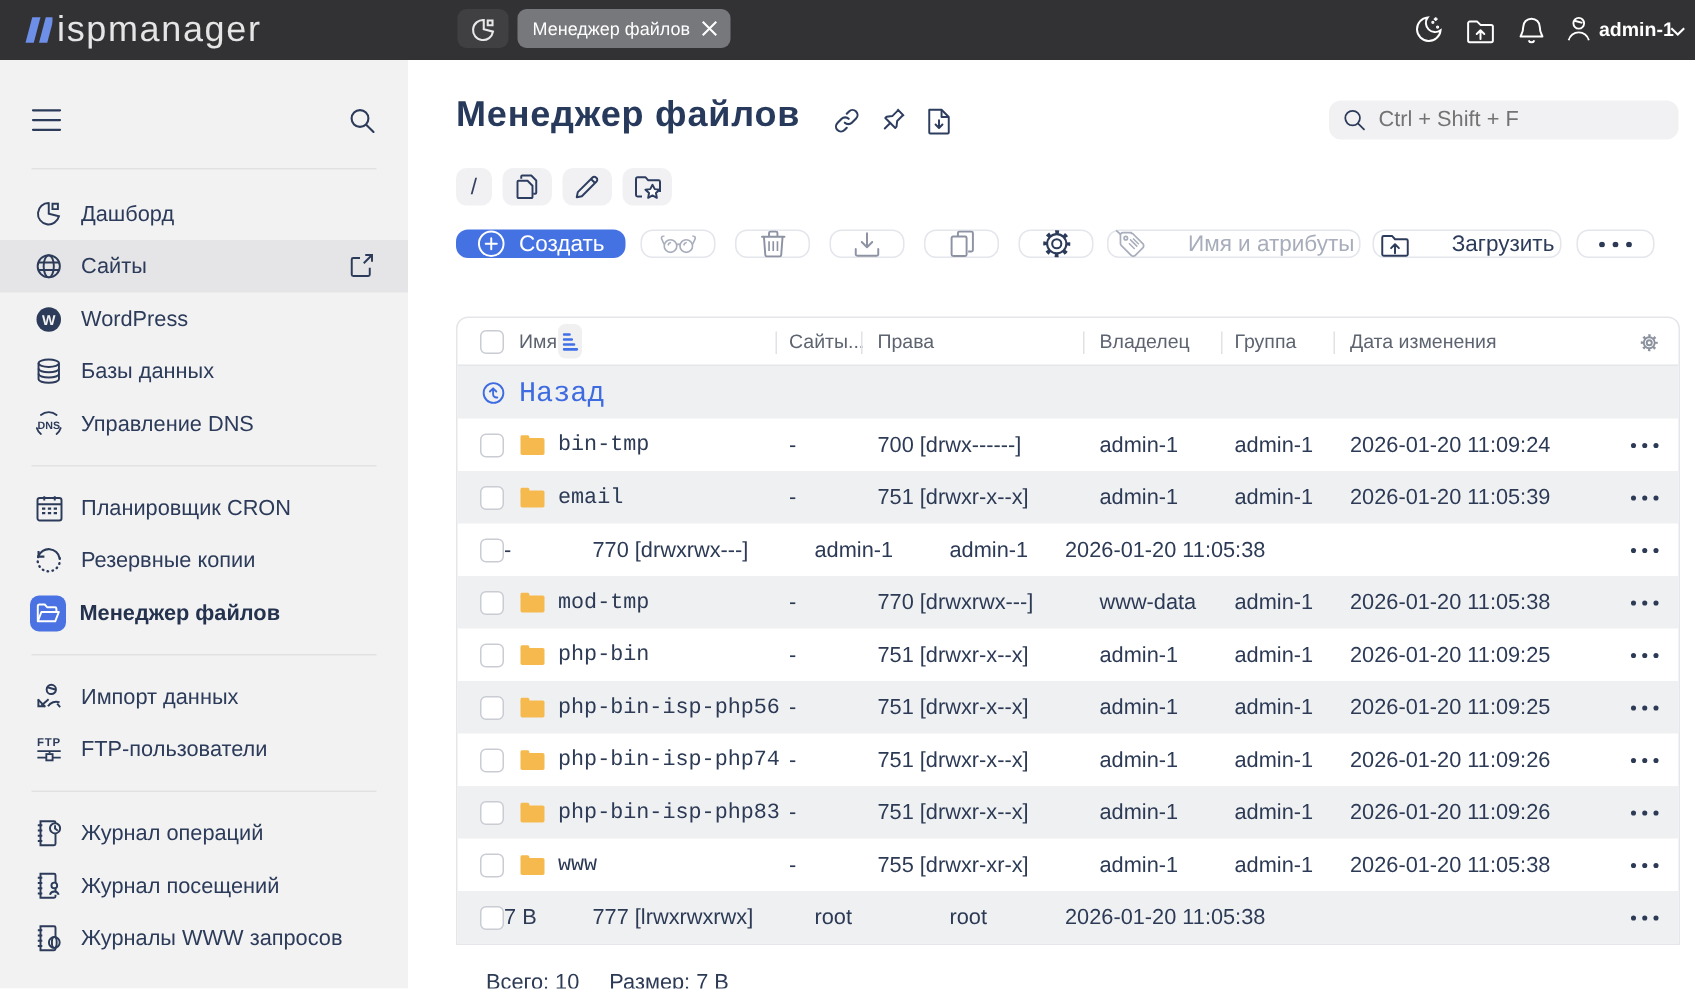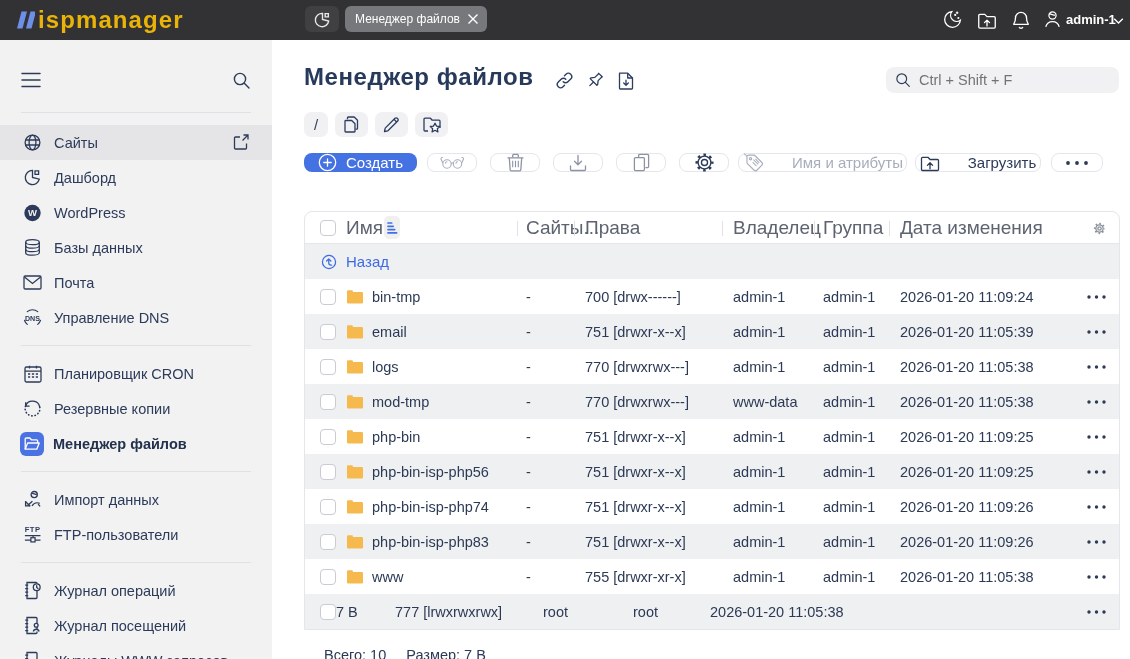--- a/index.html
+++ b/index.html
@@ -6,21 +6,21 @@
 * { margin:0; padding:0; box-sizing:border-box; }
 html,body { width:1130px; height:659px; overflow:hidden; font-family:"Liberation Sans", sans-serif; background:#fff; }
 body { position:relative; }
 svg { display:block; }
 
 
 body { -webkit-font-smoothing:antialiased; }
 .topbar { position:absolute; left:0; top:0; width:1130px; height:40px; background:#323234; }
 .logo { position:absolute; left:16px; top:6px; display:flex; align-items:center; }
 .logo .slashes { margin-right:3px; }
-.logo .word { color:#eab308; font-size:24px; font-weight:bold; letter-spacing:1.1px; }
+.logo .word { color:#e5e5e5; font-size:24px; font-weight:normal; letter-spacing:1.1px; }
 .tabwrap { position:absolute; left:305px; top:6px; display:flex; gap:6px; }
 .tabicon { width:34px; height:26px; background:#404042; border-radius:6px; display:flex; align-items:center; justify-content:center; }
 .tab { height:26px; background:#77787c; border-radius:6px; display:flex; align-items:center; padding:0 8px 0 10px; color:#fff; font-size:12px; gap:7px; }
 
 
 .sidebar { position:absolute; left:0; top:40px; width:272px; height:619px; background:#f2f2f3; overflow:hidden; }
 .sidehead { position:relative; height:72px; }
 .sidehead .burger { position:absolute; left:21px; top:32px; }
 .sidehead .mag { position:absolute; left:232px; top:31px; }
 .sep { height:1px; background:#e1e1e3; margin:0 0 0 0; }
@@ -48,34 +48,34 @@
 .toolbar { position:absolute; left:32px; top:113px; display:flex; }
 .btn { height:19px; border-radius:8px; border:1px solid #e4e6ec; background:#fff; display:flex; align-items:center; justify-content:center; }
 .btn.prim { width:113px; background:#4472e2; border:none; color:#fff; font-size:15px; gap:9px; }
 .btn.ico { width:50px; }
 .btn.lbl { font-size:15px; gap:28px; }
 .btn.dis { color:#a7adbb; }
 .btn.dark { color:#2c3b59; }
 
 
 .table { position:absolute; left:32px; top:171px; width:816px; border:1px solid #e4e6e9; border-radius:8px 8px 0 0; border-bottom:1px solid #e4e6e9; overflow:hidden; }
-.thead { height:32px; display:flex; align-items:center; color:#5d6470; font-size:19px; border-bottom:1px solid #e4e6e9; position:relative; }
+.thead { height:32px; display:flex; align-items:center; color:#5d6470; font-size:13px; border-bottom:1px solid #e4e6e9; position:relative; }
 .row { height:35px; display:flex; align-items:center; font-size:14.5px; color:#2c3a55; position:relative; }
 .row.alt { background:#eff0f2; }
 .cell { display:flex; align-items:center; }
 .chk { width:16px; height:16px; border:1px solid #c9ccd3; border-radius:4px; background:#fff; margin-left:15px; flex:0 0 16px; }
-.cname { width:190px; padding-left:10px; gap:8px; }
+.cname { width:190px; padding-left:10px; gap:8px;font-family:Liberation Mono, monospace; }
 .csize { width:59px; }
 .cperm { width:148px; }
 .cown  { width:90px; }
 .cgrp  { width:77px; }
 .cdate { width:180px; }
 .cdots { flex:1; justify-content:flex-end; padding-right:13px; }
 .vline { position:absolute; top:9px; height:15px; width:1px; background:#e0e2e6; }
-.back { color:#3e6be0; font-size:15px; }
+.back { color:#3e6be0; font-size:19px;font-family:Liberation Mono, monospace; }
 .ftr { position:absolute; left:32px; top:590px; width:816px; font-size:14.5px; color:#2c3a55; padding-top:17px; padding-left:20px; }
 </style>
 </head>
 <body>
 
 <div class="topbar">
   <div class="logo">
     <svg class="slashes" width="19" height="20" viewBox="0 0 19 20">
       <g fill="#6e8fe8">
         <path d="M5.5 1.5 L11 1.5 L6.5 18.5 L1 18.5 Z"></path>
@@ -131,57 +131,51 @@
         <path d="M1 1.5 h18 M1 8 h18 M1 14.5 h18"></path>
       </svg>
     <svg class="mag" width="19" height="19" viewBox="0 0 19 19" fill="none" stroke="#2c3b59" stroke-width="1.4">
         <circle cx="8" cy="8" r="5.6"></circle>
         <path d="M12.3 12.3 L17 17" stroke-linecap="round"></path>
       </svg>
   </div>
   <div class="sep" style="margin:0 21px;"></div>
   <div style="height:12px"></div>
   <div class="menu">
+    <div class="mi"><span class="ic">
+      <svg width="19" height="19" viewBox="0 0 19 19" fill="none" stroke="#2c3b59" stroke-width="1.3">
+        <path d="M16.3 11.2 A7.1 7.1 0 1 1 9.5 2.4 L9.5 9.5 Z"></path>
+        <path d="M12 2.8 h3.6 v3.6 h-3.6 Z"></path>
+      </svg>
+        </span>Дашборд</div>
     <div class="mi hl"><span class="ic">
       <svg width="19" height="19" viewBox="0 0 19 19" fill="none" stroke="#2c3b59" stroke-width="1.3">
         <circle cx="9.5" cy="9.5" r="7.4"></circle>
         <ellipse cx="9.5" cy="9.5" rx="3.4" ry="7.4"></ellipse>
         <path d="M2.3 7 h14.4 M2.3 12 h14.4"></path>
       </svg>
         </span>Сайты
       <svg class="ext" width="18" height="18" viewBox="0 0 18 18" fill="none" stroke="#2c3b59" stroke-width="1.3">
         <path d="M14.5 10.5 v4.5 a1 1 0 0 1-1 1 h-10 a1 1 0 0 1-1-1 v-10 a1 1 0 0 1 1-1 h4.5"></path>
         <path d="M10.5 7.5 L16 2 M11.5 2 H16 V6.5"></path>
       </svg></div>
     <div class="mi"><span class="ic">
-      <svg width="19" height="19" viewBox="0 0 19 19" fill="none" stroke="#2c3b59" stroke-width="1.3">
-        <path d="M16.3 11.2 A7.1 7.1 0 1 1 9.5 2.4 L9.5 9.5 Z"></path>
-        <path d="M12 2.8 h3.6 v3.6 h-3.6 Z"></path>
-      </svg>
-        </span>Дашборд</div>
-    <div class="mi"><span class="ic">
       <svg width="20" height="20" viewBox="0 0 20 20">
         <circle cx="10" cy="10" r="8.6" fill="#2c3b59"></circle>
         <text x="10" y="13.6" font-size="10" font-weight="bold" fill="#f2f2f3" text-anchor="middle" font-family="Liberation Sans">W</text>
       </svg>
         </span>WordPress</div>
     <div class="mi"><span class="ic">
       <svg width="19" height="19" viewBox="0 0 19 19" fill="none" stroke="#2c3b59" stroke-width="1.3">
         <ellipse cx="9.5" cy="4.2" rx="6.8" ry="2.5"></ellipse>
         <path d="M2.7 4.2 v3.5 c0 1.4 3 2.5 6.8 2.5 s6.8-1.1 6.8-2.5 v-3.5"></path>
         <path d="M2.7 7.7 v3.5 c0 1.4 3 2.5 6.8 2.5 s6.8-1.1 6.8-2.5 v-3.5"></path>
         <path d="M2.7 11.2 v3.5 c0 1.4 3 2.5 6.8 2.5 s6.8-1.1 6.8-2.5 v-3.5"></path>
       </svg>
         </span>Базы данных</div>
-    <div class="mi"><span class="ic">
-      <svg width="19" height="15" viewBox="0 0 19 15" fill="none" stroke="#2c3b59" stroke-width="1.3">
-        <rect x="1" y="1" width="17" height="13" rx="1.2"></rect>
-        <path d="M1.5 2 L9.5 8.5 L17.5 2"></path>
-      </svg>
-        </span>Почта</div>
     <div class="mi"><span class="ic">
       <svg width="20" height="20" viewBox="0 0 20 20" fill="none">
         <path d="M4.5 3.3 a8.6 8.6 0 0 1 11 0 M4.5 16.7 a8.6 8.6 0 0 1-2.9-4.2 M15.5 16.7 a8.6 8.6 0 0 0 2.9-4.2" stroke="#2c3b59" stroke-width="1.3" stroke-linecap="round"></path>
         <text x="10" y="13" font-size="7.5" font-weight="bold" fill="#2c3b59" text-anchor="middle" font-family="Liberation Sans">DNS</text>
       </svg>
         </span>Управление DNS</div>
     <div class="sgap"></div>
     <div class="sep" style="margin:0 21px;"></div>
     <div class="sgap"></div>
     <div class="mi"><span class="ic">
@@ -452,27 +446,20 @@
       <div class="cell cdots">
           <svg width="19" height="4" viewBox="0 0 19 4" fill="#2c3a55">
             <circle cx="2" cy="2" r="1.7"></circle>
             <circle cx="9.5" cy="2" r="1.7"></circle>
             <circle cx="17" cy="2" r="1.7"></circle>
           </svg>
         </div>
     </div>
     <div class="row">
       <div class="chk"></div>
-      <div class="cell cname">
-          <svg width="18" height="15" viewBox="0 0 18 15">
-            <path d="M1.8 1.2 h4 a1.1 1.1 0 0 1 1.1 1.1 V4 H1 V2.3 a1.1 1.1 0 0 1 .8-1.1 Z" fill="#f5b94e"></path>
-            <rect x="1" y="3" width="16" height="11.4" rx="1.2" fill="#f5b94e"></rect>
-          </svg>
-          <span>logs</span>
-        </div>
       <div class="cell csize">-</div>
       <div class="cell cperm">770 [drwxrwx---]</div>
       <div class="cell cown">admin-1</div>
       <div class="cell cgrp">admin-1</div>
       <div class="cell cdate">2026-01-20 11:05:38</div>
       <div class="cell cdots">
           <svg width="19" height="4" viewBox="0 0 19 4" fill="#2c3a55">
             <circle cx="2" cy="2" r="1.7"></circle>
             <circle cx="9.5" cy="2" r="1.7"></circle>
             <circle cx="17" cy="2" r="1.7"></circle>

